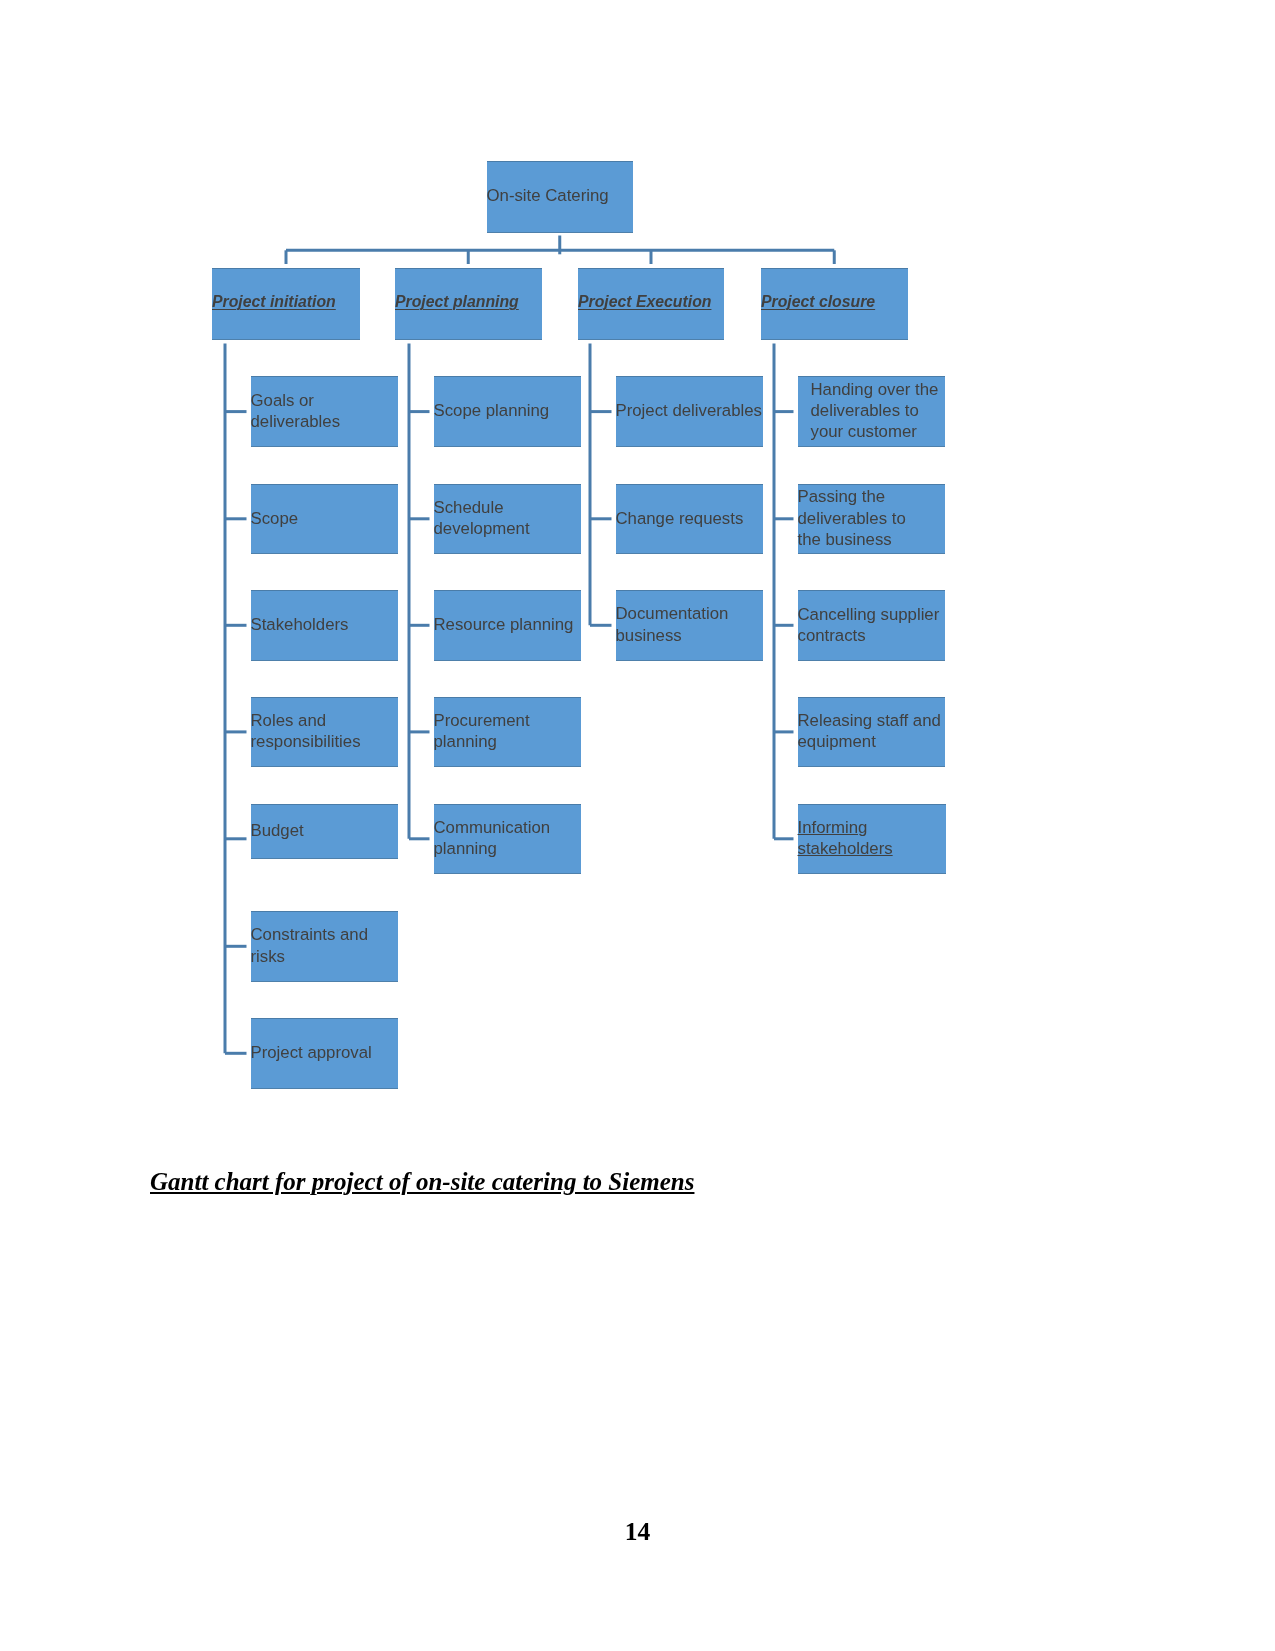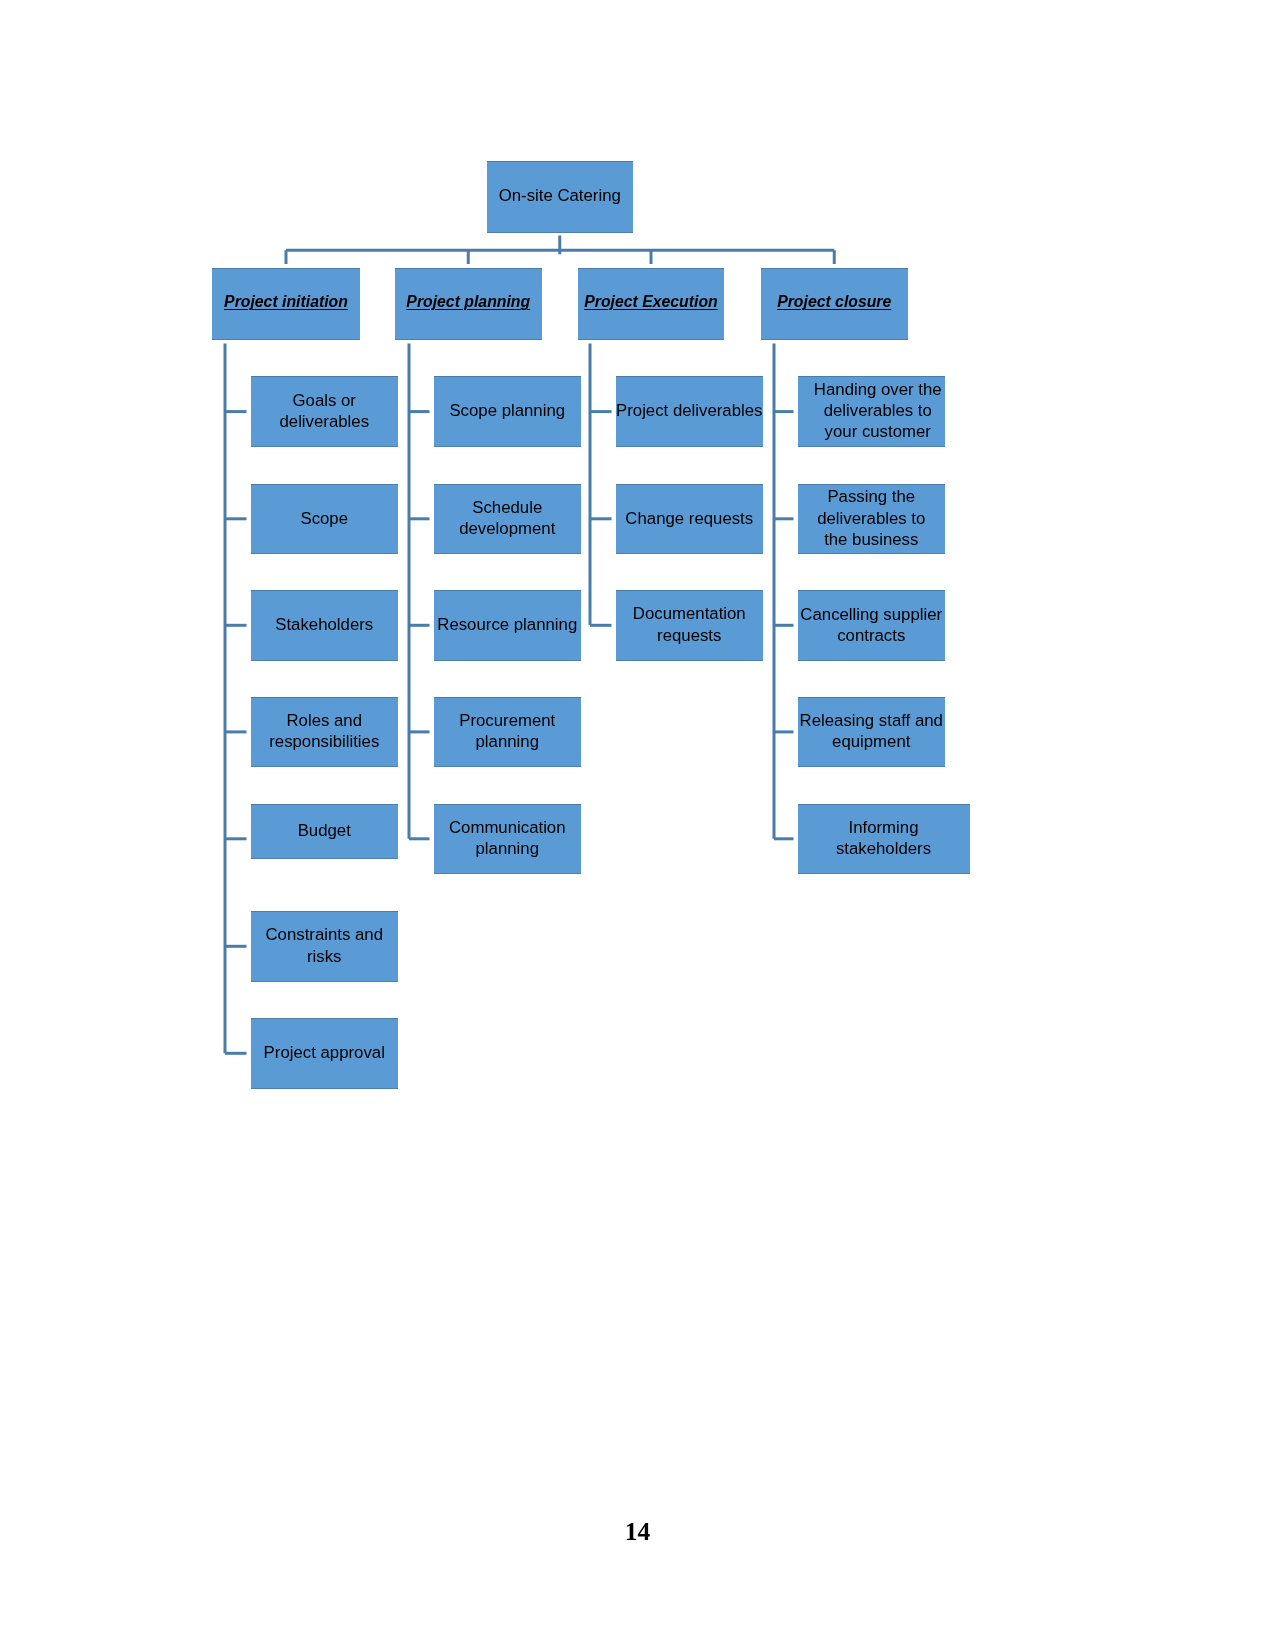--- a/index.html
+++ b/index.html
@@ -4,24 +4,24 @@
 <title>Work Breakdown Structure page</title>
 <style>
   html,body{margin:0;padding:0;background:#ffffff;}
   body{width:1275px;height:1651px;font-family:"Liberation Sans",sans-serif;
        position:relative;overflow:hidden;-webkit-font-smoothing:antialiased;}
   #page{position:absolute;left:0;top:0;width:1275px;height:1651px;background:#fff;
         will-change:transform;}
 
   svg#links{position:absolute;left:0;top:0;width:1275px;height:1200px;overflow:visible;}
 
-  .node{position:absolute;background:#5b9bd5;color:#000000;box-sizing:border-box;
+  .node{position:absolute;background:#5b9bd5;color:#404040;box-sizing:border-box;
         border-top:1.6px solid #4a7ca8;border-bottom:1.4px solid #4e80ab;
         display:flex;align-items:center;justify-content:center;
-        text-align:center;line-height:21.1px;font-size:16.8px;}
+        line-height:21.1px;font-size:16.8px;}
   .node .txt{display:block;width:100%;white-space:nowrap;padding-bottom:1.5px;}
   .lvl2 .txt{font-weight:700;font-style:italic;text-decoration:underline;
              text-underline-offset:1.5px;text-decoration-thickness:1.3px;
              font-size:15.8px;padding-bottom:3.5px;}
 
   .caption{position:absolute;left:150px;top:1168px;
            font-family:"Liberation Serif",serif;font-weight:700;font-style:italic;
            font-size:25px;color:#000000;white-space:nowrap;
            text-decoration:underline;text-underline-offset:2px;
            text-decoration-thickness:1.8px;}
@@ -159,21 +159,21 @@
         </div>
       </div>
       <div class="node lvl3" style="left: 615.5px; top: 483.5px; width: 147.5px; height: 70.6px;">
         <div class="txt">
           <div>Change requests</div>
         </div>
       </div>
       <div class="node lvl3" style="left: 615.5px; top: 590px; width: 147.5px; height: 70.6px;">
         <div class="txt">
           <div>Documentation</div>
-          <div>requests</div>
+          <div>business</div>
         </div>
       </div>
       <div class="node lvl2" style="left: 761px; top: 268px; width: 146.5px; height: 71.5px;">
         <div class="txt">
           <div>Project closure</div>
         </div>
       </div>
       <div class="node lvl3" style="left: 797.5px; top: 376.3px; width: 147.5px; height: 70.6px; padding-left: 13px;">
         <div class="txt">
           <div>Handing over the</div>
@@ -193,22 +193,23 @@
           <div>Cancelling supplier</div>
           <div>contracts</div>
         </div>
       </div>
       <div class="node lvl3" style="left: 797.5px; top: 696.6px; width: 147.5px; height: 70.6px;">
         <div class="txt">
           <div>Releasing staff and</div>
           <div>equipment</div>
         </div>
       </div>
-      <div class="node lvl3" style="left: 797.5px; top: 803.5px; width: 172px; height: 70.6px;">
+      <div class="node lvl3" style="left: 797.5px; top: 803.5px; width: 148px; height: 70.6px; text-decoration: underline;">
         <div class="txt">
           <div>Informing</div>
           <div>stakeholders</div>
         </div>
       </div>
     </div>
 
+  <div class="caption">Gantt chart for project of on-site catering to Siemens</div>
   <div class="pagenum">14</div>
 </div>
 
 </body></html>

